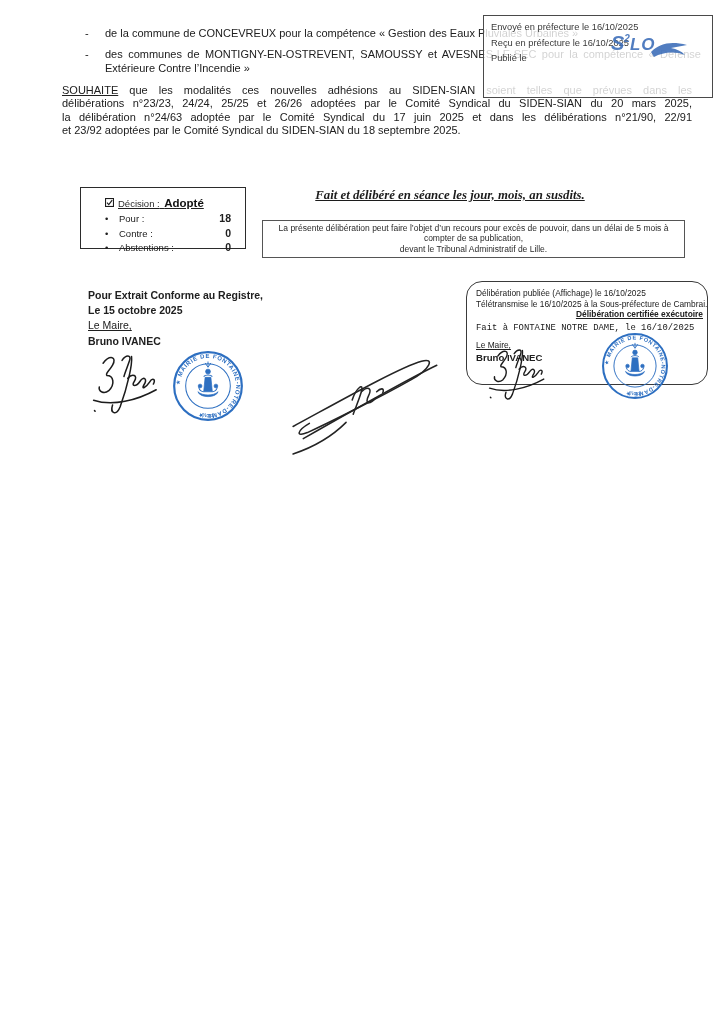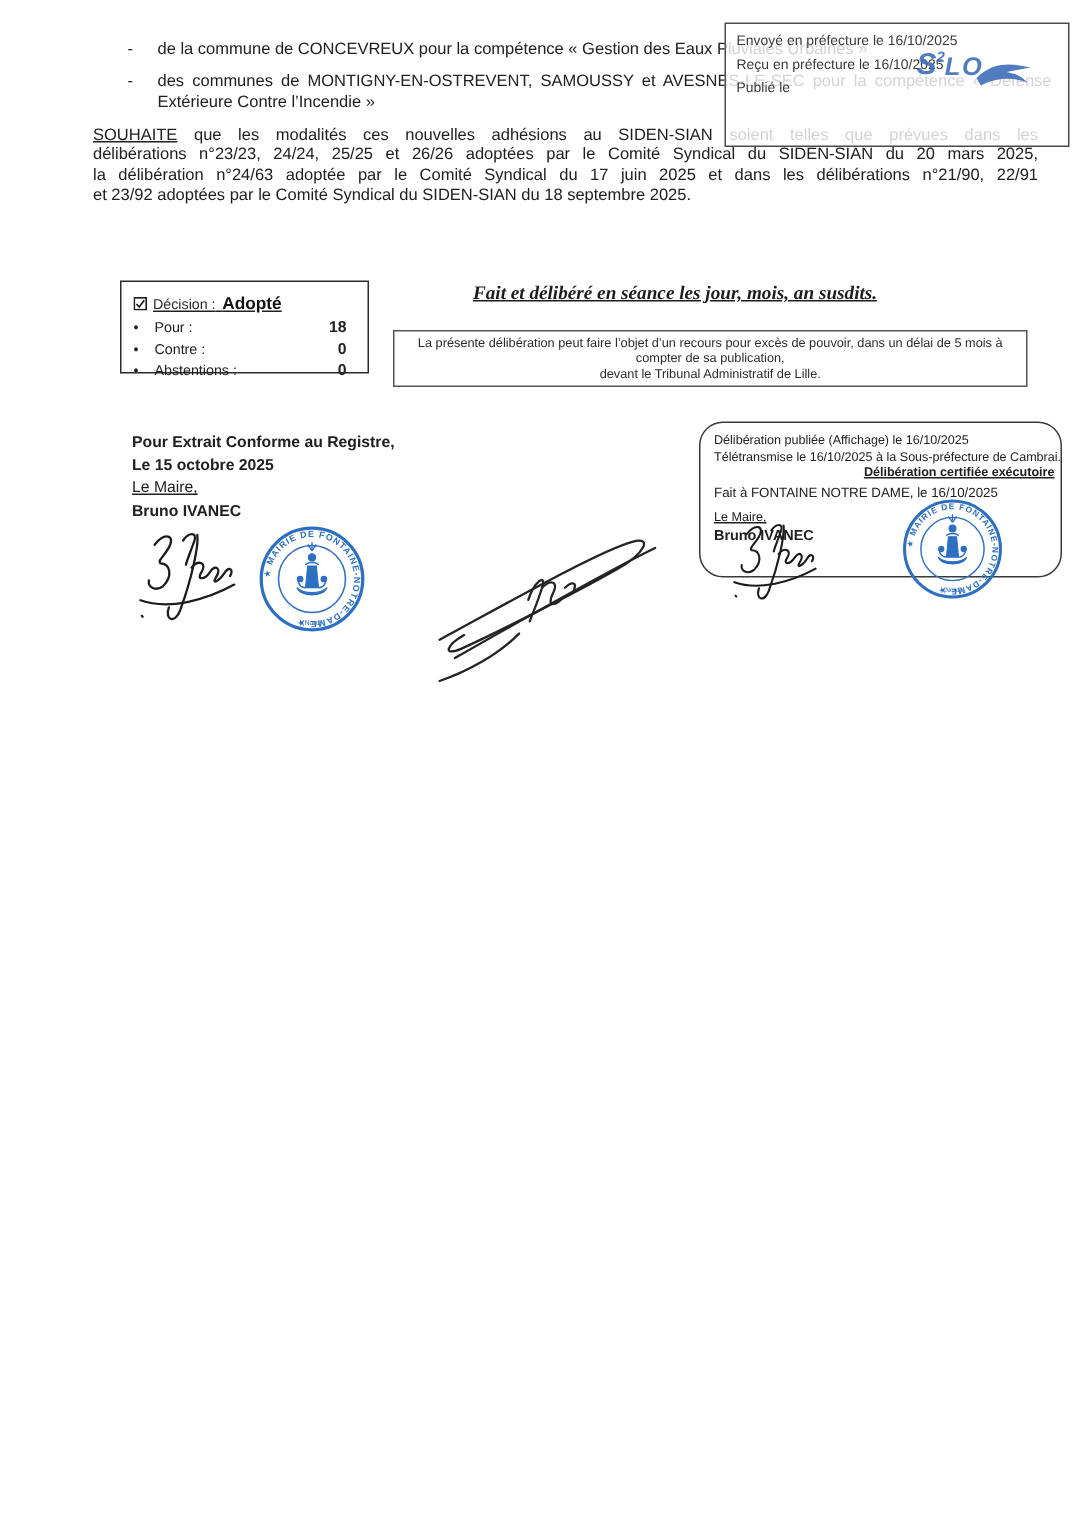--- a/index.html
+++ b/index.html
@@ -27,21 +27,21 @@
   .pref-id{font-size:8.2px;line-height:15px;color:#3a3a3a;white-space:nowrap;}
   .s2lo{position:absolute;left:127px;top:17px;display:flex;align-items:flex-start;
         color:#3a6cb8;opacity:.88;font-style:italic;font-weight:bold;line-height:1;}
   .s2lo .s{font-size:20px;}
   .s2lo .sup{font-size:10px;margin-top:1px;}
   .s2lo .lo{font-size:17px;margin-top:3px;letter-spacing:1px;}
   .s2lo svg{margin:6px 0 0 -7px;}
 
   
   .dec-box{position:absolute;left:80px;top:187px;width:166px;height:62px;
-           border:1.5px solid #2b2b2b;box-sizing:border-box;padding:5px 8px 0 8px;}
+           border:1.5px solid #2b2b2b;box-sizing:border-box;padding:5px 8px 0 24px;}
   .dec-title{display:flex;align-items:center;gap:4px;}
   .dec-title .u-wrap{text-decoration:underline;white-space:nowrap;}
   .dec-label{font-size:9.5px;color:#2a2a2a;}
   .dec-value{font-size:11.5px;font-weight:bold;color:#111;}
   .vote-row{display:flex;align-items:baseline;font-size:9.5px;line-height:12.6px;margin-top:1px;}
   .vote-row .mk{width:14px;flex:none;}
   .vote-row .vl{flex:1;}
   .vote-row .vv{width:34px;text-align:right;font-weight:bold;font-size:10.5px;padding-right:6px;}
 
   
@@ -59,21 +59,21 @@
   .reg-block{position:absolute;left:88px;top:288px;font-size:10.5px;line-height:15.2px;}
   .sec-block{position:absolute;left:303px;top:316px;font-size:10.5px;line-height:15.2px;}
   .b{font-weight:bold;}
 
   
   .exec-box{position:absolute;left:466px;top:281px;width:242px;height:104px;
             border:1.5px solid #3a3a3a;border-radius:16px;box-sizing:border-box;
             padding:6px 4px 0 9px;z-index:2;}
   .exec-l12{font-size:8.4px;line-height:10.6px;color:#222;white-space:nowrap;}
   .exec-l3{font-size:8.4px;line-height:11.5px;font-weight:bold;text-decoration:underline;text-align:right;}
-  .exec-l4{font-size:8.9px;line-height:12.5px;margin-top:1px;white-space:nowrap;}
+  .exec-l4{font-size:8.9px;line-height:12.5px;margin-top:1px;white-space:nowrap;font-family:Liberation Mono, monospace;}
   .exec-l5{font-size:8.4px;line-height:9.8px;text-decoration:underline;}
   .exec-l6{font-size:9.6px;line-height:11px;font-weight:bold;}
 
   .sig{position:absolute;z-index:4;}
   .stamp{position:absolute;z-index:5;}
 </style>
 </head>
 <body>
 
 <div class="page">

